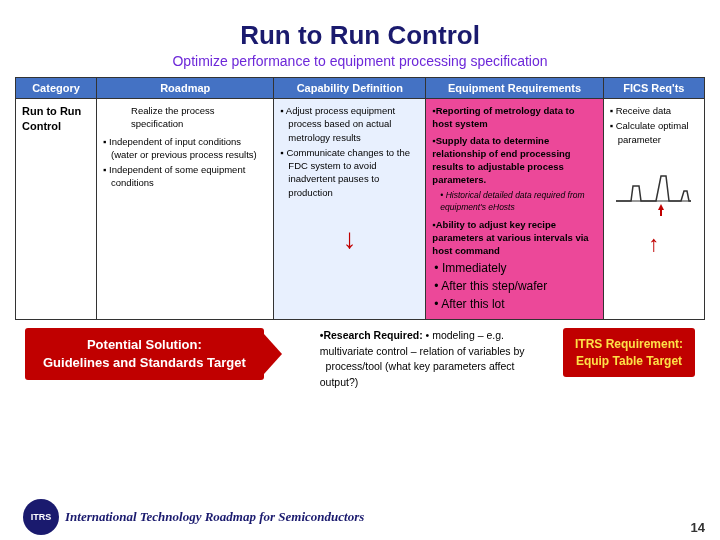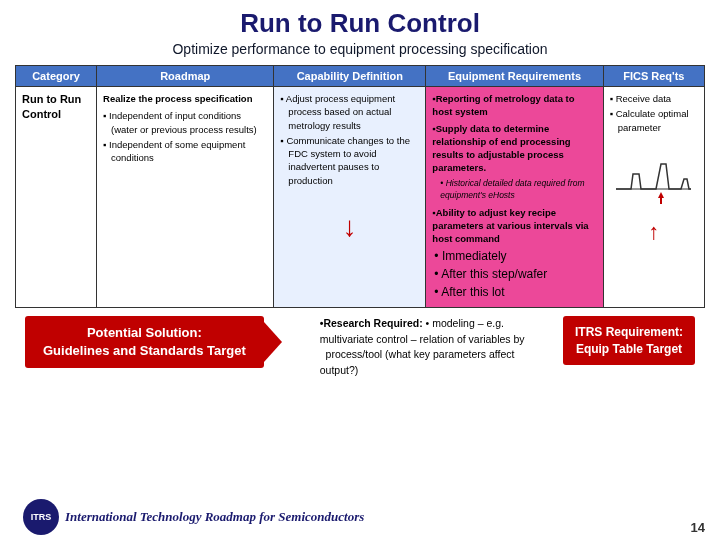--- a/index.html
+++ b/index.html
@@ -7,34 +7,34 @@
       font-family: Arial, sans-serif;
       background: #fff;
       width: 720px;
       height: 540px;
       overflow: hidden;
       position: relative;
     }
     .page {
       width: 720px;
       height: 540px;
-      padding: 8px 15px;
+      padding: 20px 15px;
       position: relative;
     }
     .title {
       text-align: center;
       font-size: 26px;
       font-weight: bold;
       color: #1a1a6e;
       margin-bottom: 2px;
     }
     .subtitle {
       text-align: center;
       font-size: 14px;
-      color: #0f172a;
+      color: #6d28d9;
       margin-bottom: 8px;
     }
     .main-table {
       width: 100%;
       border-collapse: collapse;
       font-size: 10px;
     }
     .main-table th {
       background: #4472c4;
       color: #fff;
@@ -69,21 +69,21 @@
     .cell-fics {
       background: #fff;
     }
     .bullet { margin-left: 8px; text-indent: -8px; margin-bottom: 2px; }
     .bullet::before { content: "▪ "; }
     .sub-bullet { margin-left: 8px; text-indent: -6px; margin-bottom: 1px; }
     .sub-bullet::before { content: "• "; }
     .small-text { font-size: 12px; }
     .itrs-req-box {
       background: #c00000;
-      color: #ffffff;
+      color: #fde047;
       padding: 8px 12px;
       font-size: 12px;
       font-weight: bold;
       border-radius: 3px;
       text-align: center;
       min-width: 130px;
       line-height: 1.4;
       margin-left: 10px;
     }
 
@@ -180,21 +180,21 @@
       </tr>
     </thead>
     <tbody>
       <tr class="data-row">
 
         <td class="cell-category">
           <span style="font-weight:bold; font-size:11px;">Run to Run<br>Control</span>
         </td>
 
         <td>
-          <div style="margin-bottom:4px; font-weight:bold;">Realize the process specification</div>
+          <div style="margin-bottom:4px; font-weight:normal;margin-left:28px;">Realize the process specification</div>
           <div class="bullet">Independent of input conditions (water or previous process results)</div>
           <div class="bullet">Independent of some equipment conditions</div>
         </td>
 
         <td class="cell-capability">
           <div class="bullet">Adjust process equipment process based on actual metrology results</div>
           <div class="bullet">Communicate changes to the FDC system to avoid inadvertent pauses to production</div>
           <div style="text-align:center; margin-top:20px;">
             <div style="font-size:28px; color:#c00000; font-weight:bold;">↓</div>
           </div>

